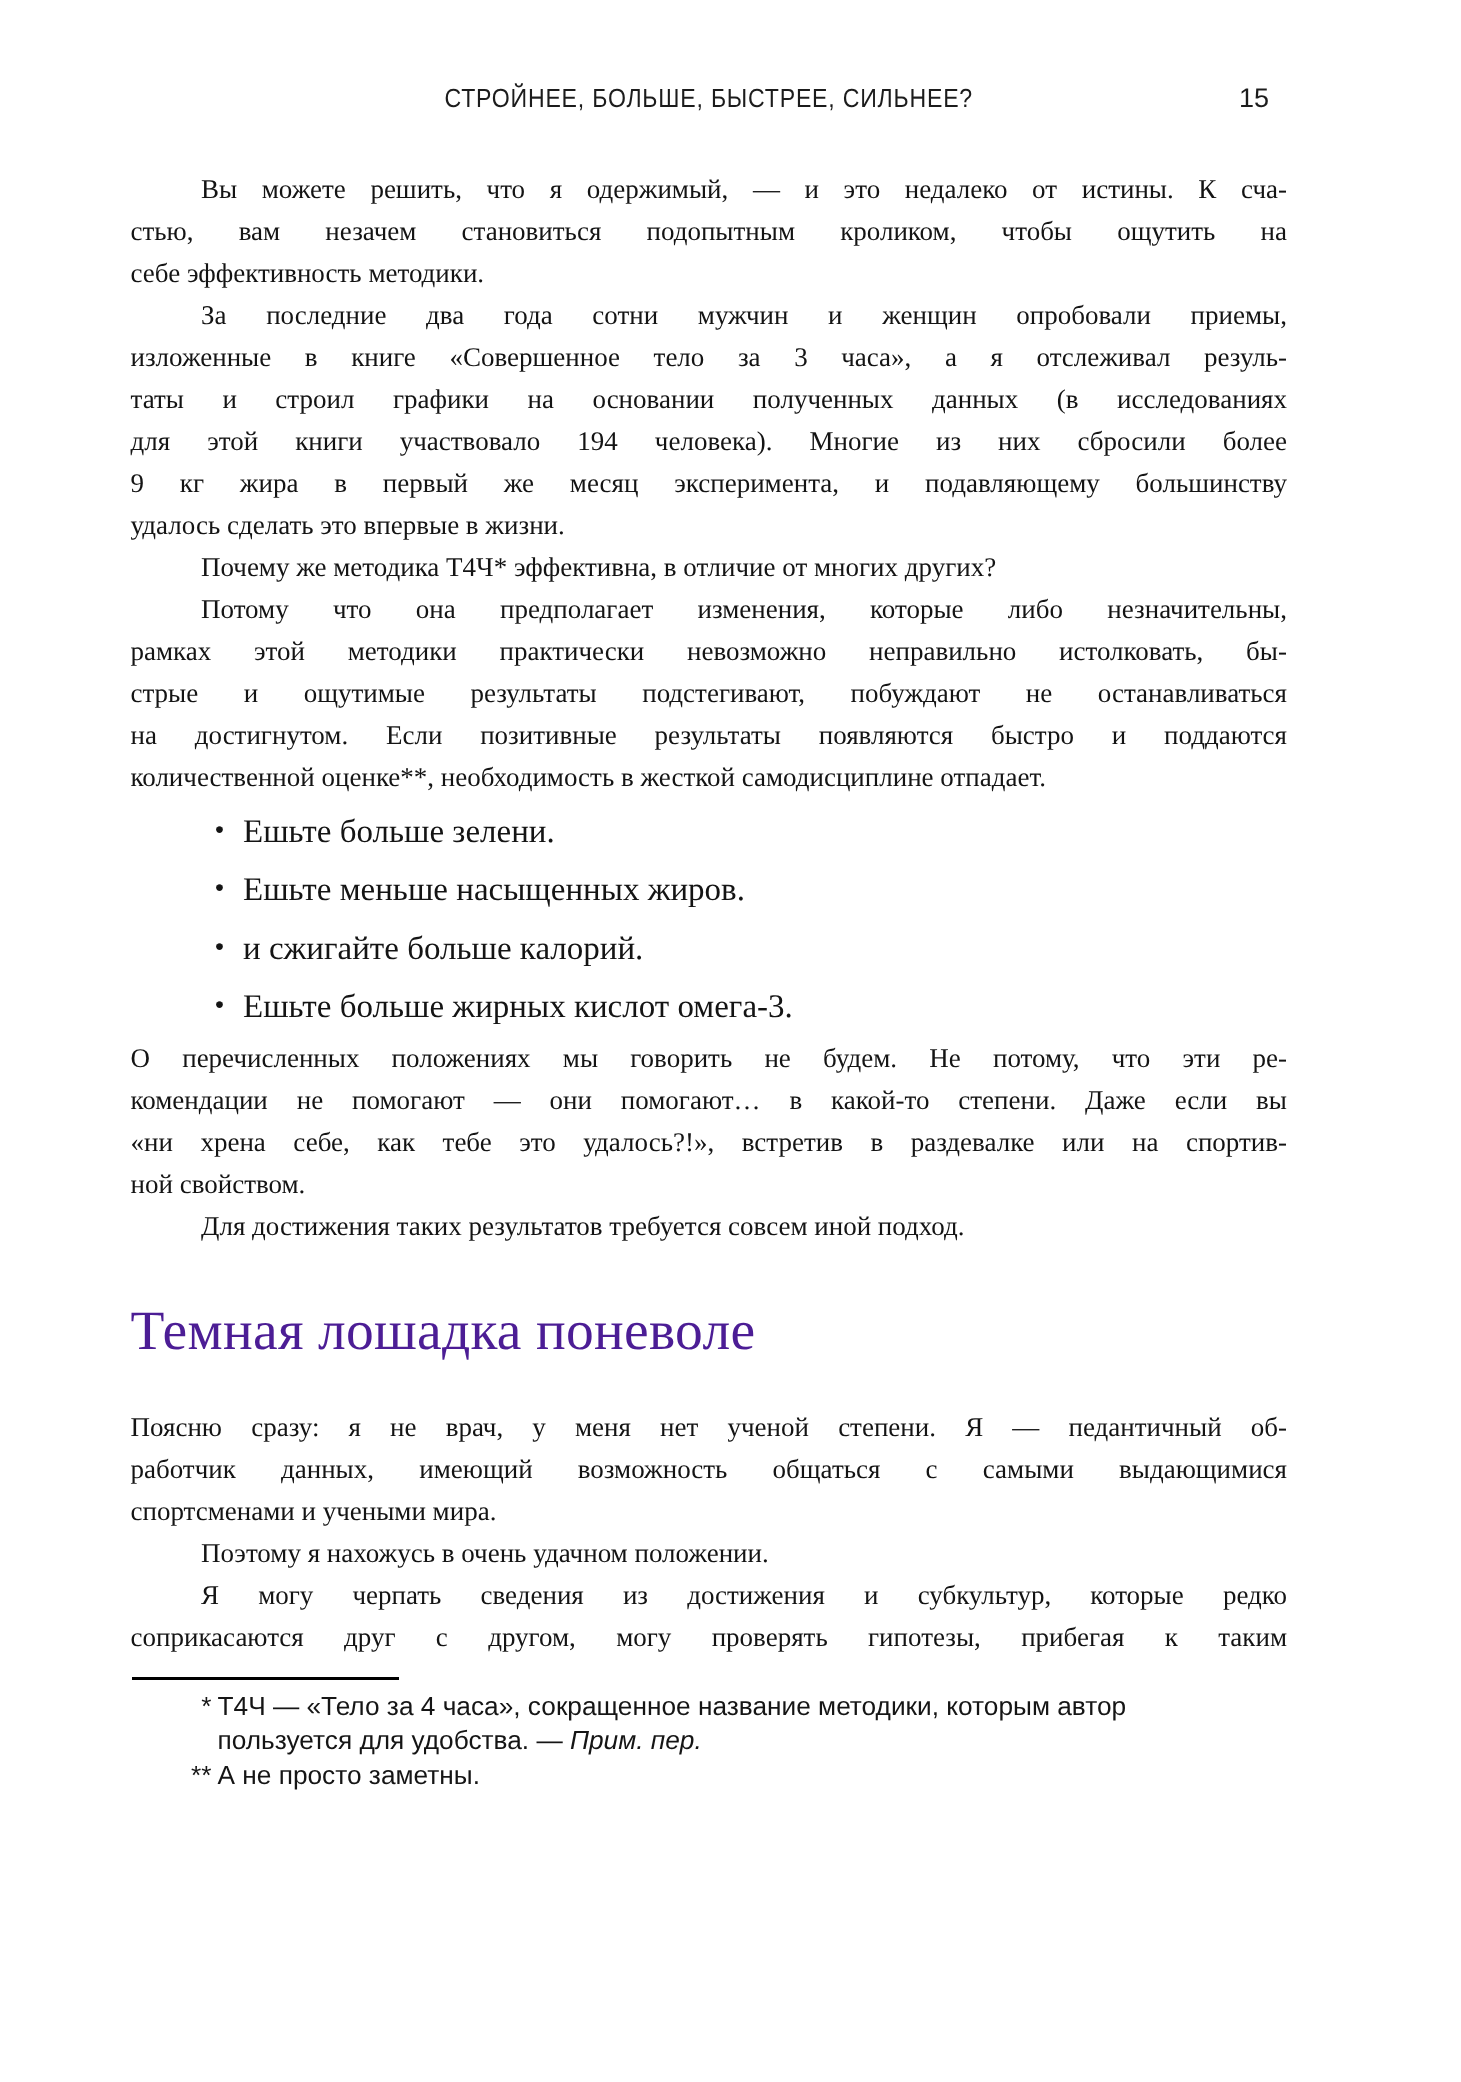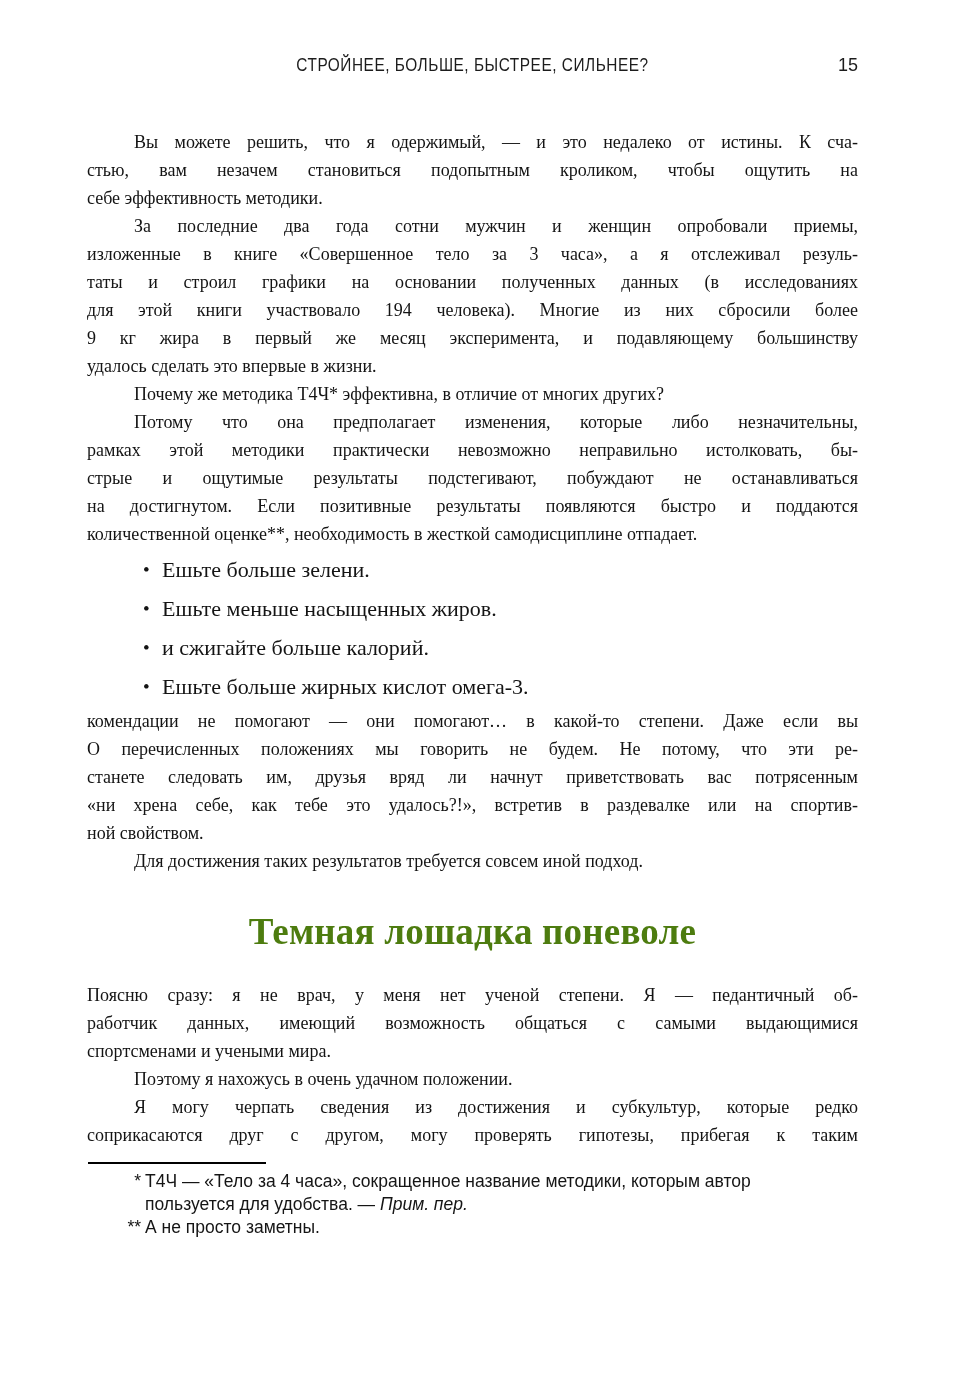--- a/index.html
+++ b/index.html
@@ -5,46 +5,46 @@
   html,body { margin:0; padding:0; background:#ffffff; }
   .page {
     position:relative; width:974px; height:1388px; margin:0 auto;
     background:#ffffff; overflow:hidden;
     color:#141414;
     font-family:"Liberation Serif","DejaVu Serif",serif;
   }
   .textblock { position:absolute; left:87px; top:54px; width:771px; }
 
   
-  .running { position:relative; height:22px; margin-bottom:52px;
+  .running { position:relative; height:22px; margin-bottom:36px;
     font-family:"Liberation Sans","DejaVu Sans",sans-serif; }
   .running-title {
     display:block; text-align:center;
     font-size:17.5px; line-height:22px; letter-spacing:0.6px; color:#1c1c1c;
     transform:scaleX(0.88); transform-origin:center;
   }
-  .pagenum { position:absolute; right:0; top:0;
+  .pagenum { position:absolute; right:12px; top:0;
     font-size:18px; line-height:22px; color:#1c1c1c;text-align:right; }
 
   
   .para { margin:0; font-size:18px; line-height:28px; }
   .line { text-align:justify; text-align-last:auto; }
   .line.just { text-align:justify; text-align-last:justify; }
   .para.ind .line:first-child { text-indent:47px; }
 
   
   .blist { margin:8px 0 6px 0; font-size:22px; line-height:28px; }
   .bitem { display:flex; padding-left:56px; }
   .bitem + .bitem { margin-top:11px; }
   .dot { width:19px; flex:0 0 19px; font-size:19px; line-height:28px; }
   .btext { flex:1; }
 
   
-  .heading { margin:37px 0 29px 0; font-weight:700;
-    font-size:37px; line-height:40px; text-align:center; color:#4d7c0f;
+  .heading { margin:37px 0 29px 0; font-weight:400;
+    font-size:37px; line-height:40px; color:#4c1d95;
     letter-spacing:0.2px; }
 
   
   .footnotes { margin-top:13px;
     font-family:"Liberation Sans","DejaVu Sans",sans-serif;
     font-size:17.5px; line-height:23px; color:#151515; }
   .fnrule { width:178px; height:2px; background:#000; margin:0 0 6px 1px; }
   .fn { position:relative; padding-left:58px; }
   .fnmark { position:absolute; right:calc(100% - 54px); top:0; white-space:nowrap; }
   .fn em { font-style:italic; }
@@ -104,23 +104,22 @@
             </div>
           </div>
           <div class="bitem">
             <span class="dot">•</span>
             <div class="btext">
               <div>Ешьте больше жирных кислот омега-3.</div>
             </div>
           </div>
         </div>
         <div class="para">
+          <div class="line just">О перечисленных положениях мы говорить не будем. Не потому, что эти ре-</div>
           <div class="line just">комендации не помогают — они помогают… в какой-то степени. Даже если вы</div>
-          <div class="line just">О перечисленных положениях мы говорить не будем. Не потому, что эти ре-</div>
-          <div class="line just">станете следовать им, друзья вряд ли начнут приветствовать вас потрясенным</div>
           <div class="line just">«ни хрена себе, как тебе это удалось?!», встретив в раздевалке или на спортив-</div>
           <div class="line">ной свойством.</div>
         </div>
         <div class="para ind">
           <div class="line">Для достижения таких результатов требуется совсем иной подход.</div>
         </div>
         <h2 class="heading">Темная лошадка поневоле</h2>
         <div class="para">
           <div class="line just">Поясню сразу: я не врач, у меня нет ученой степени. Я — педантичный об-</div>
           <div class="line just">работчик данных, имеющий возможность общаться с самыми выдающимися</div>

